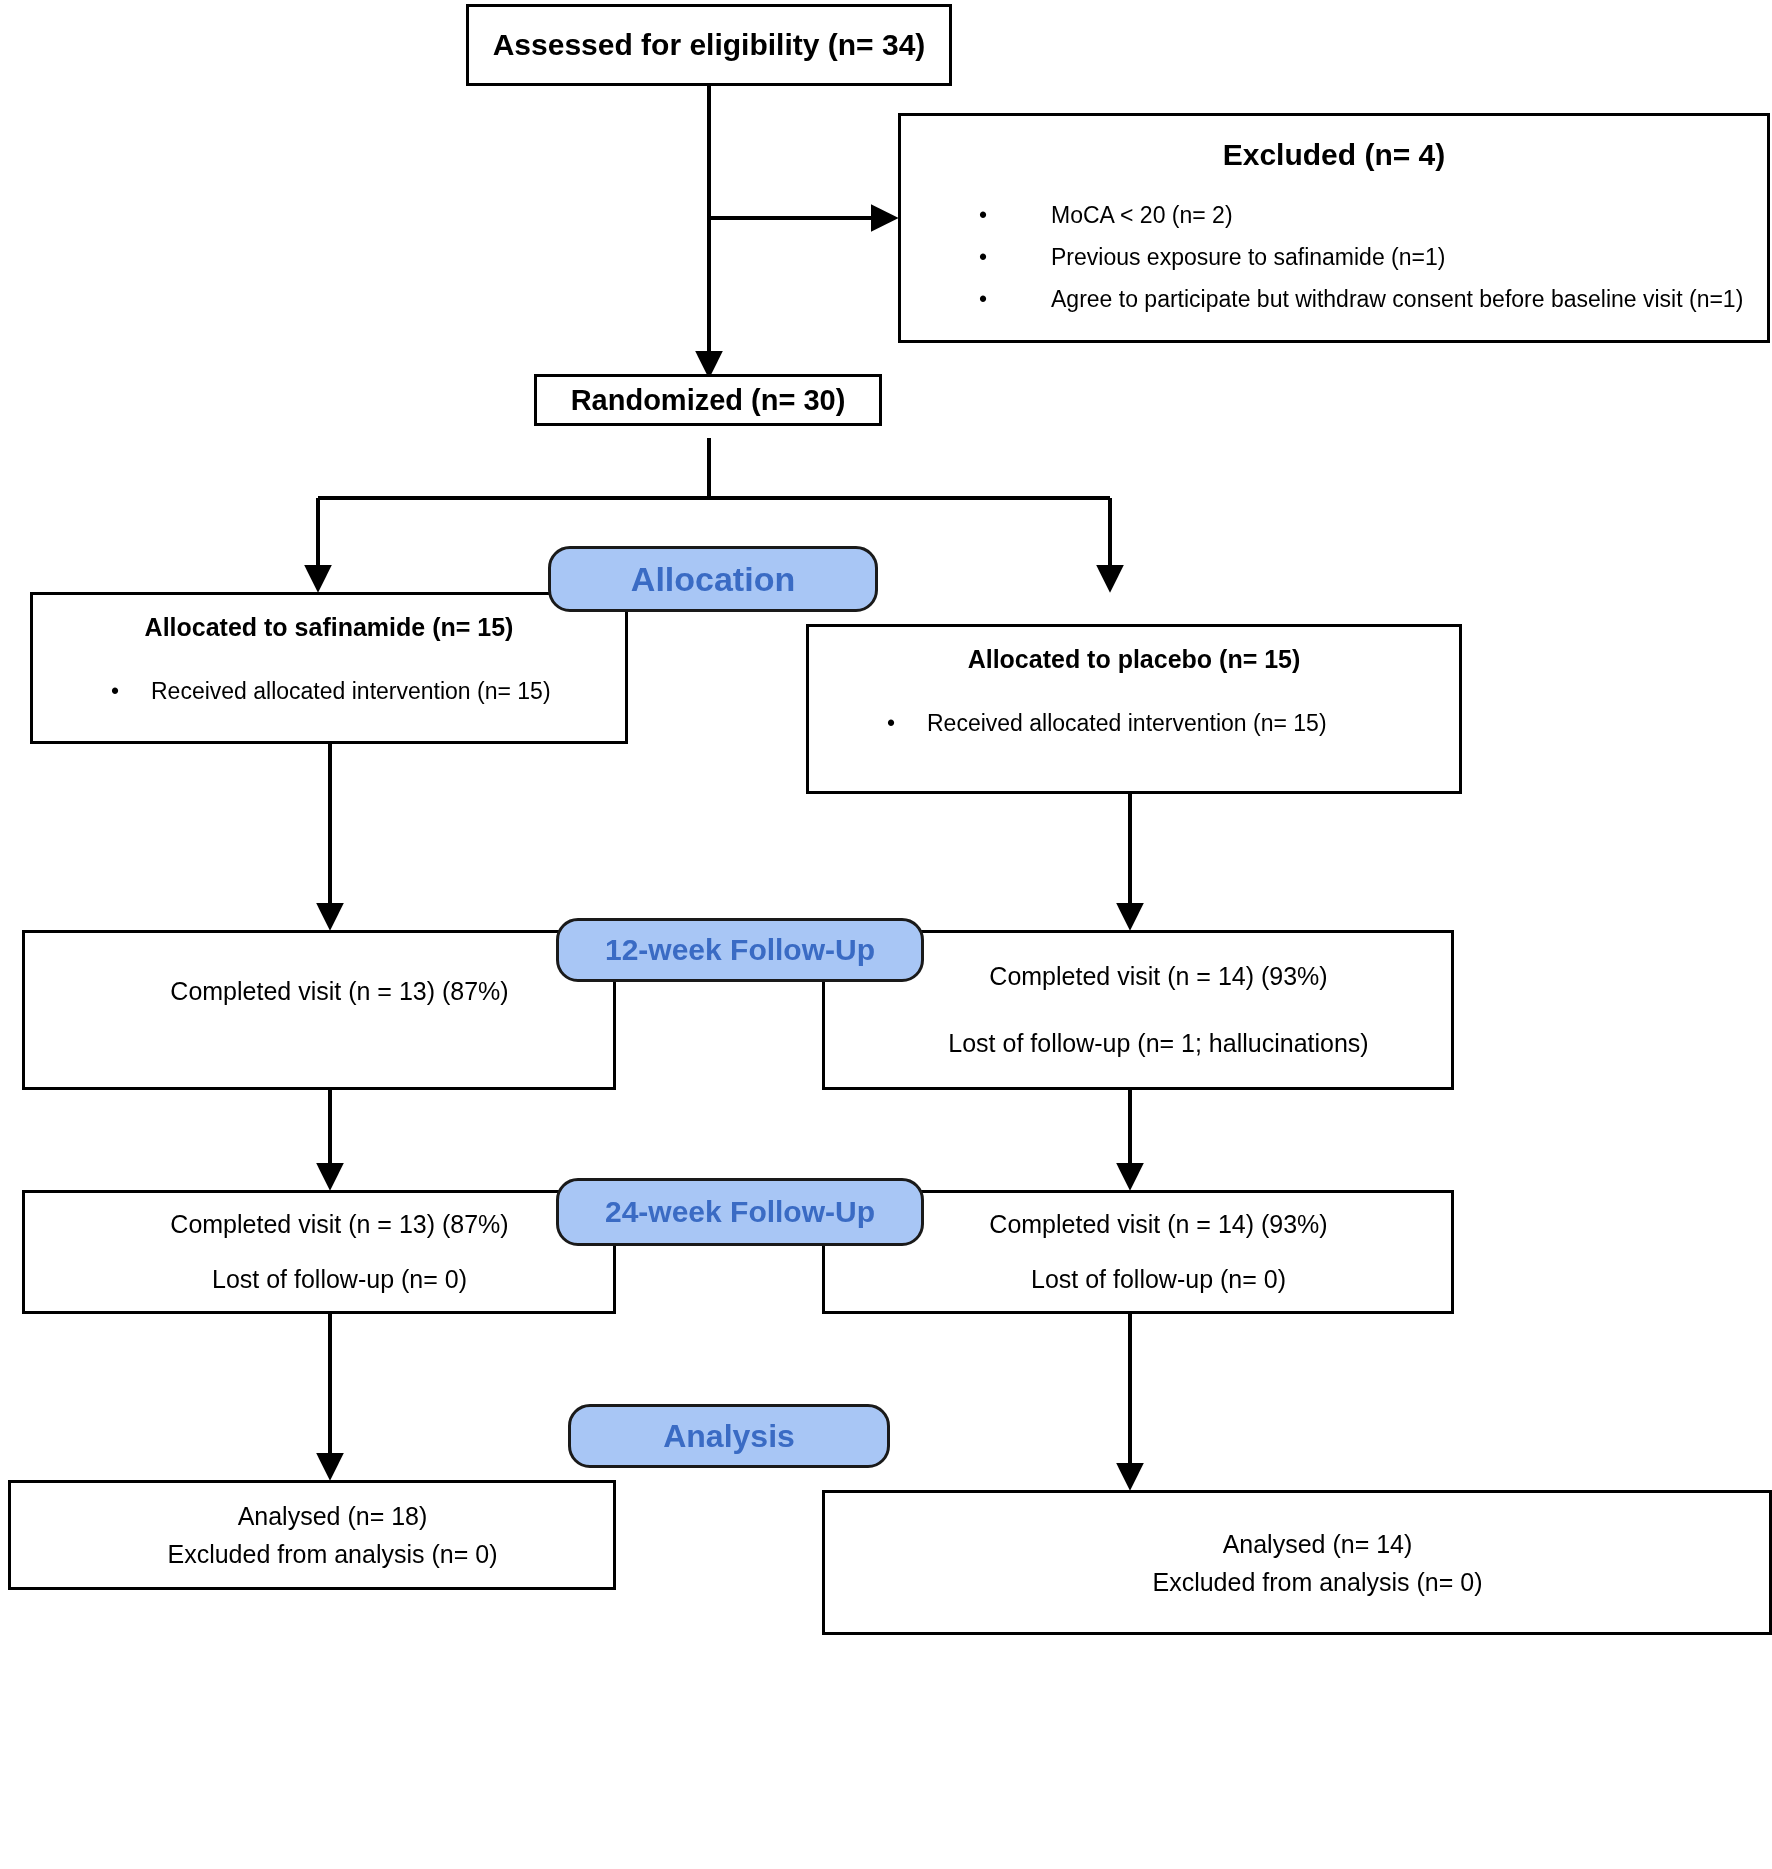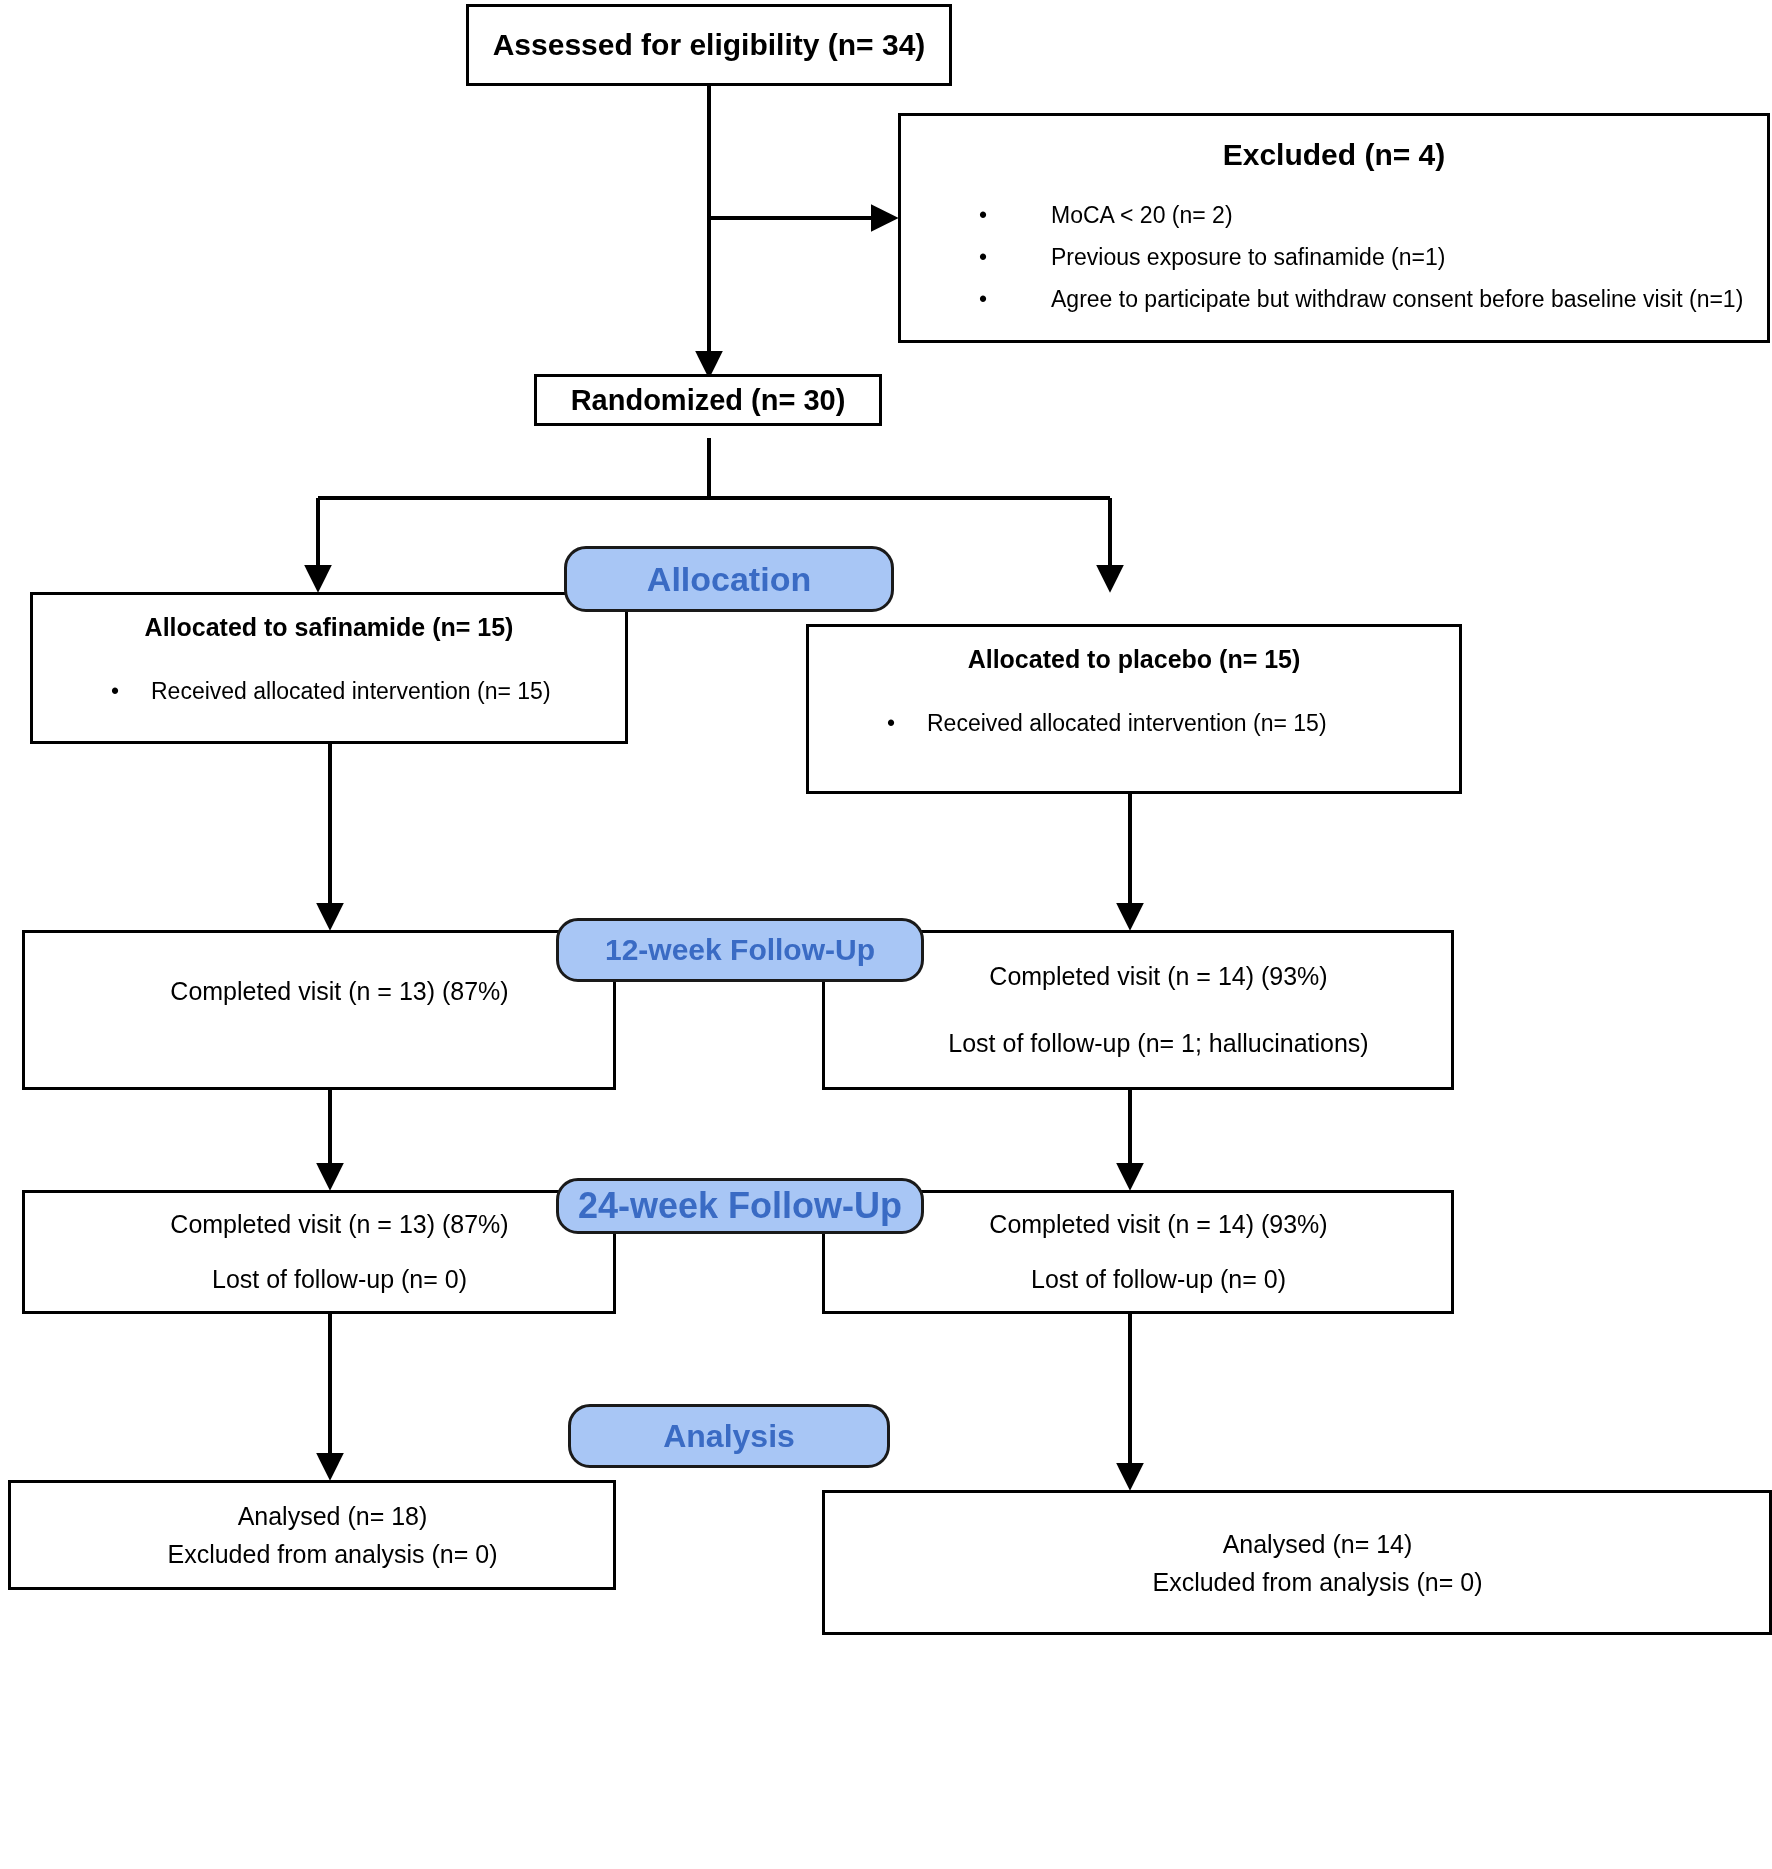--- a/index.html
+++ b/index.html
@@ -121,23 +121,23 @@
     background: #A8C6F5;
     border: 3px solid #1a1a1a;
     border-radius: 22px;
     display: flex;
     align-items: center;
     justify-content: center;
     color: #3A6BC4;
     font-weight: bold;
     z-index: 5;
   }
-  #s-allocation { left: 564px; top: 546px; width: 330px; height: 66px; font-size: 34px; text-align: right; }
+  #s-allocation { left: 548px; top: 546px; width: 330px; height: 66px; font-size: 34px; text-align: right; }
   #s-fu12 { left: 556px; top: 918px; width: 368px; height: 64px; font-size: 30px; }
-  #s-fu24 { left: 556px; top: 1178px; width: 368px; height: 56px; font-size: 36px; }
+  #s-fu24 { left: 556px; top: 1178px; width: 368px; height: 68px; font-size: 30px; }
   #s-analysis { left: 568px; top: 1404px; width: 322px; height: 64px; font-size: 32px; }
 </style>
 </head>
 <body>
 
 <div id="stage">
 
   <svg id="connectors" viewBox="0 0 1772 1869" width="1772" height="1869" xmlns="http://www.w3.org/2000/svg">
     <defs>
       <marker id="arrow" viewBox="0 0 12 12" refX="10" refY="6" markerWidth="7" markerHeight="7" orient="auto-start-reverse">

